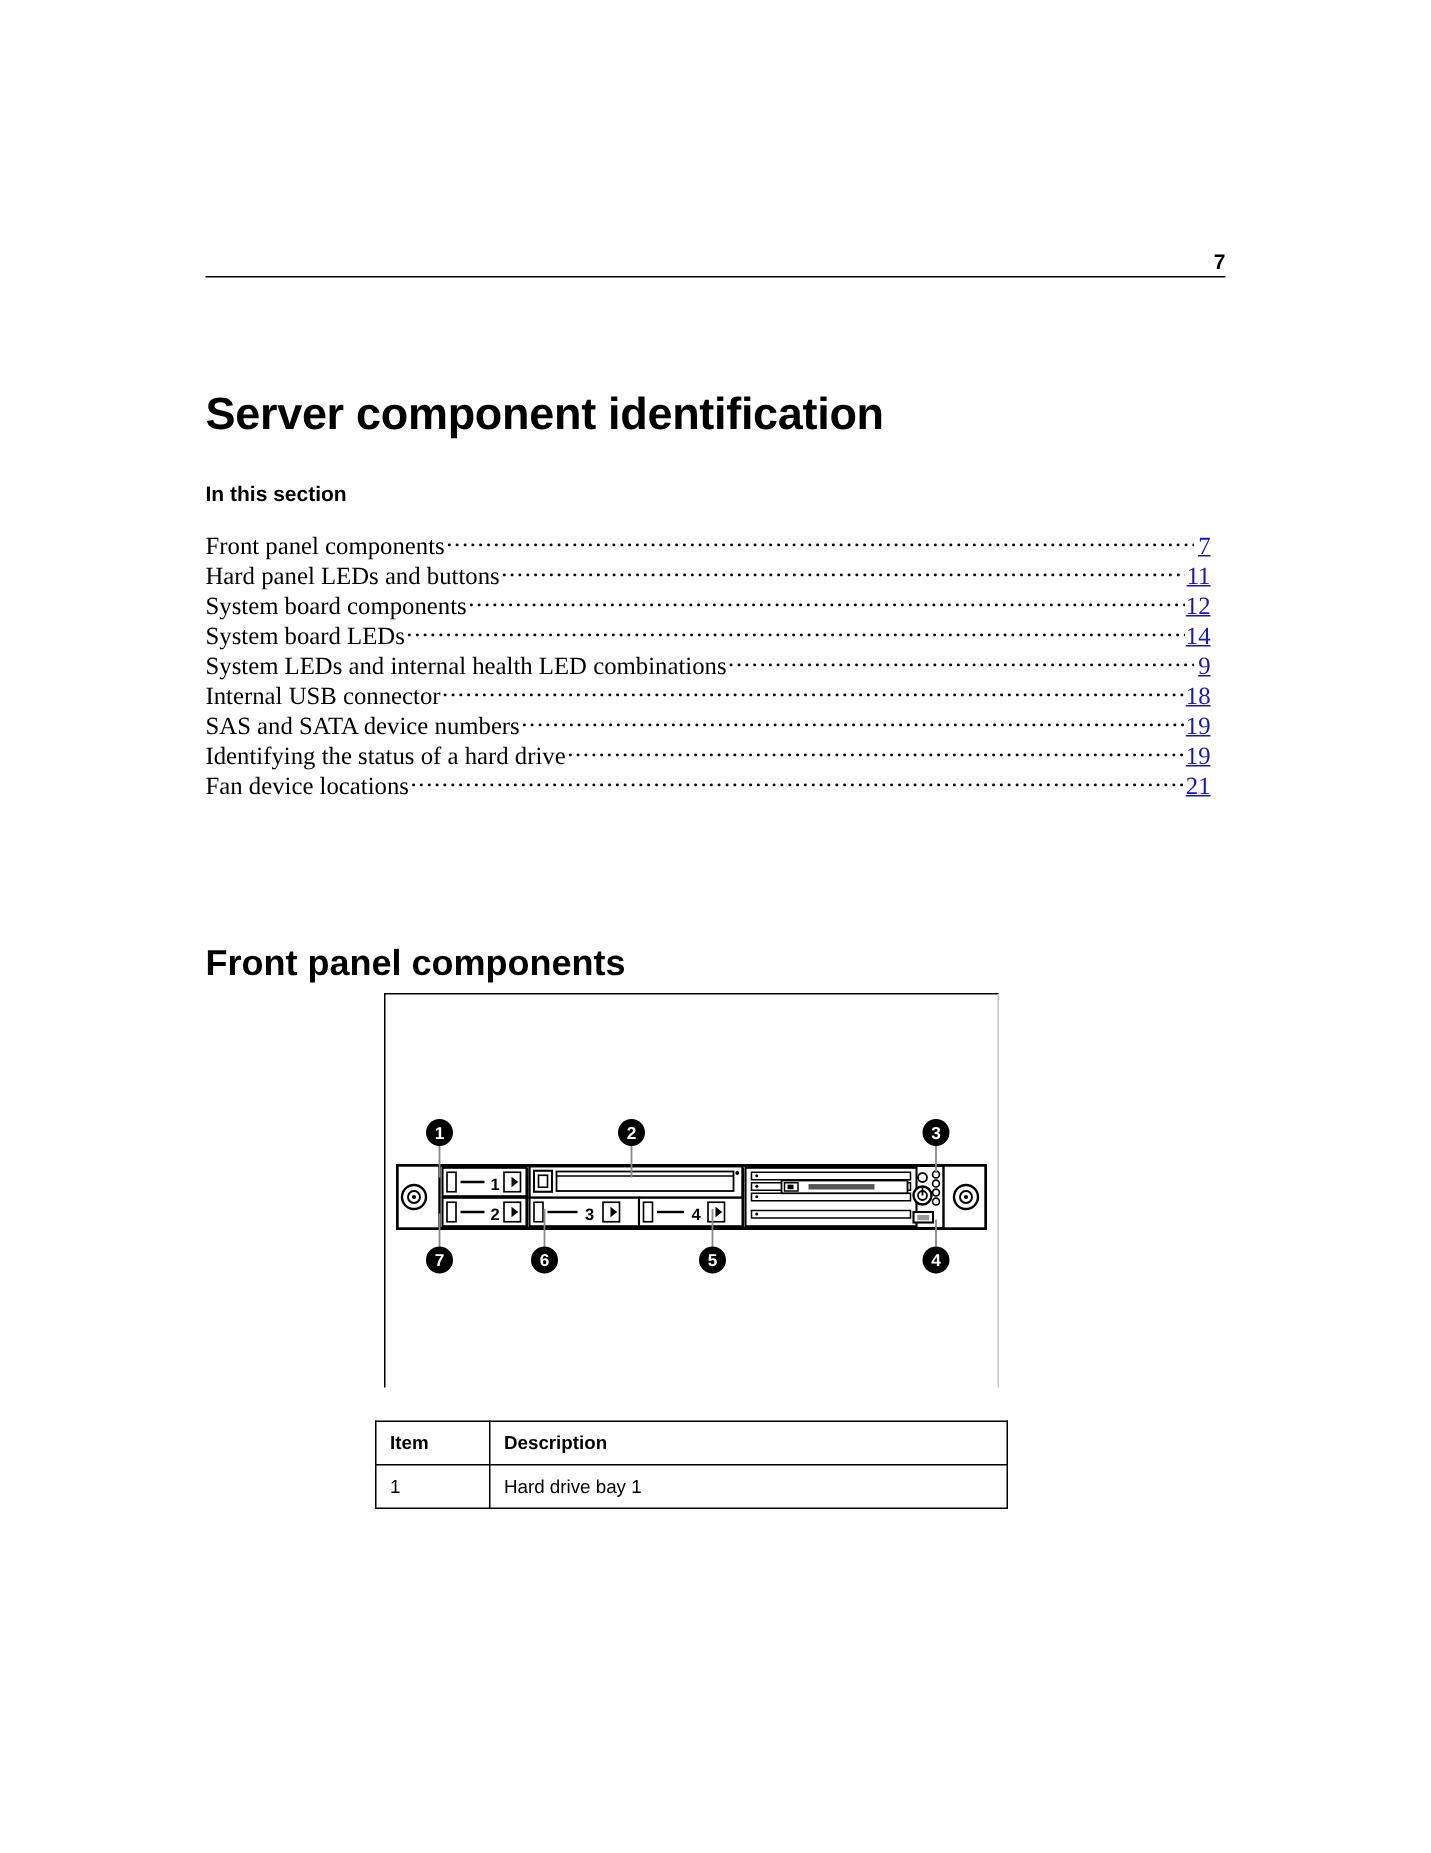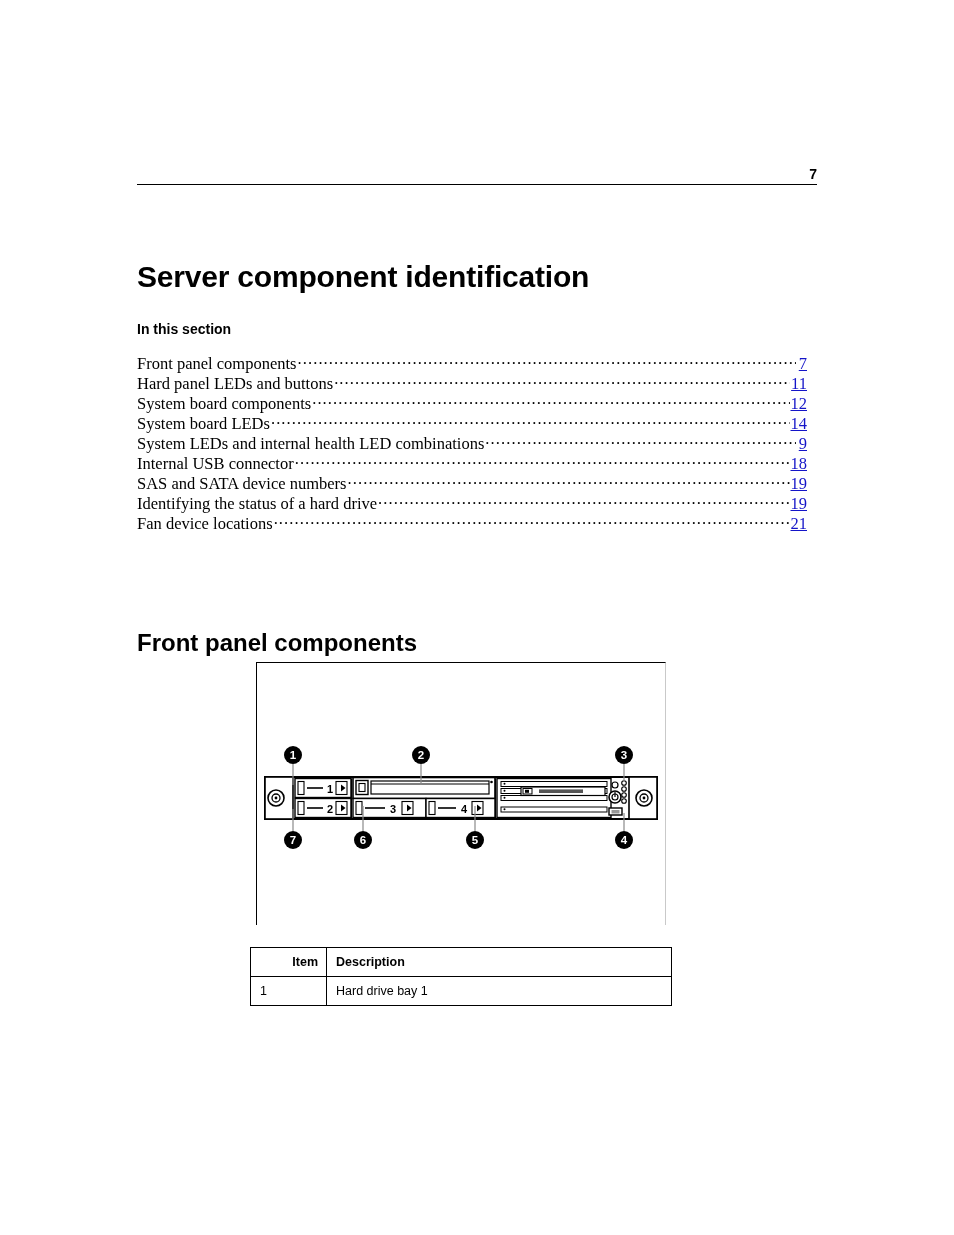--- a/index.html
+++ b/index.html
@@ -159,21 +159,21 @@
     border: 1px solid #000000;
     padding: 6px 8px 6px 9px;
     text-align: left;
     vertical-align: middle;
     line-height: 16px;
   }
   .item-table thead th {
     font-weight: bold;
     border-bottom: 1.6px solid #000000;
   }
-  .item-table .col-item { width: 58px; text-align: right; }
+  .item-table .col-item { width: 58px; }
   .item-table tbody td { font-weight: normal; }
   .item-table tbody tr:last-child td { border-bottom: 1.6px solid #000000; }
   .item-table thead th:first-child,
   .item-table tbody td:first-child { border-left: 1.6px solid #000000; }
   .item-table thead th:last-child,
   .item-table tbody td:last-child { border-right: 1.6px solid #000000; }
   .item-table thead th { border-top: 1.6px solid #000000; }
 </style>
 </head>
 <body>

